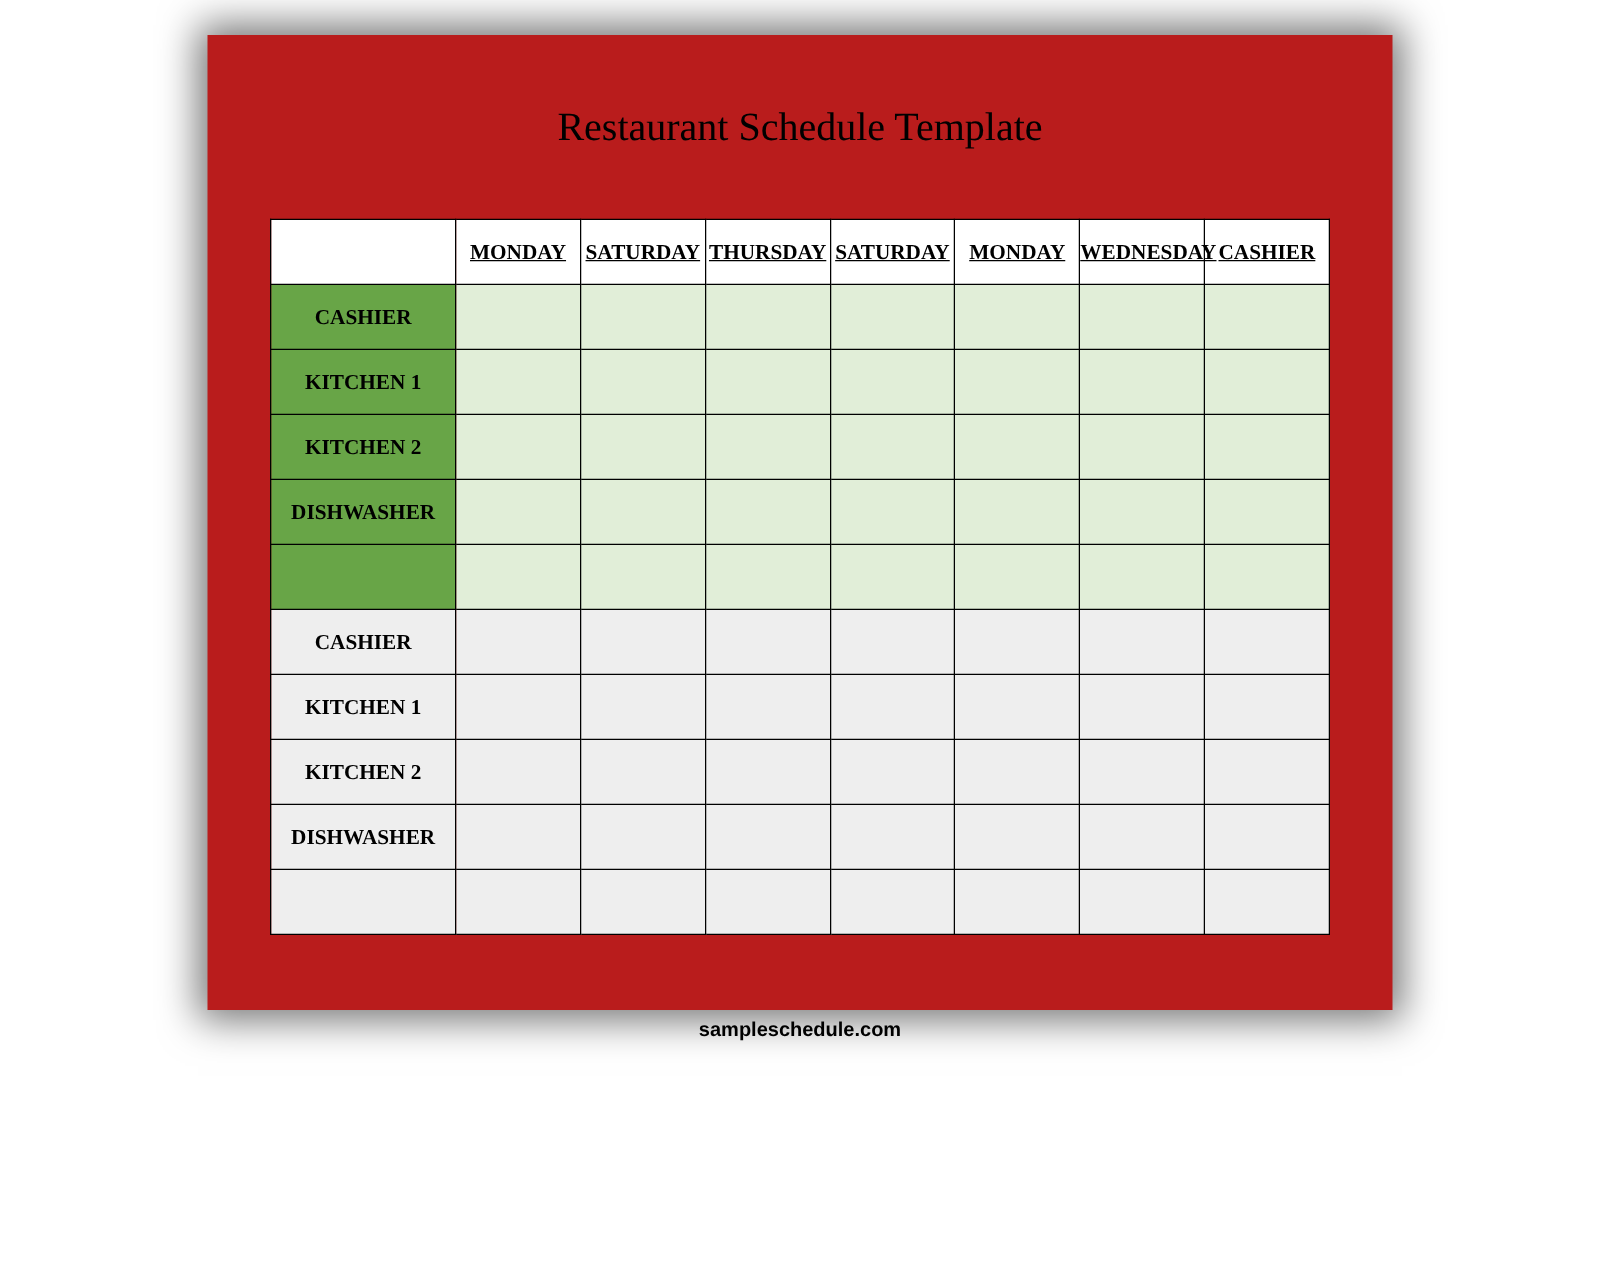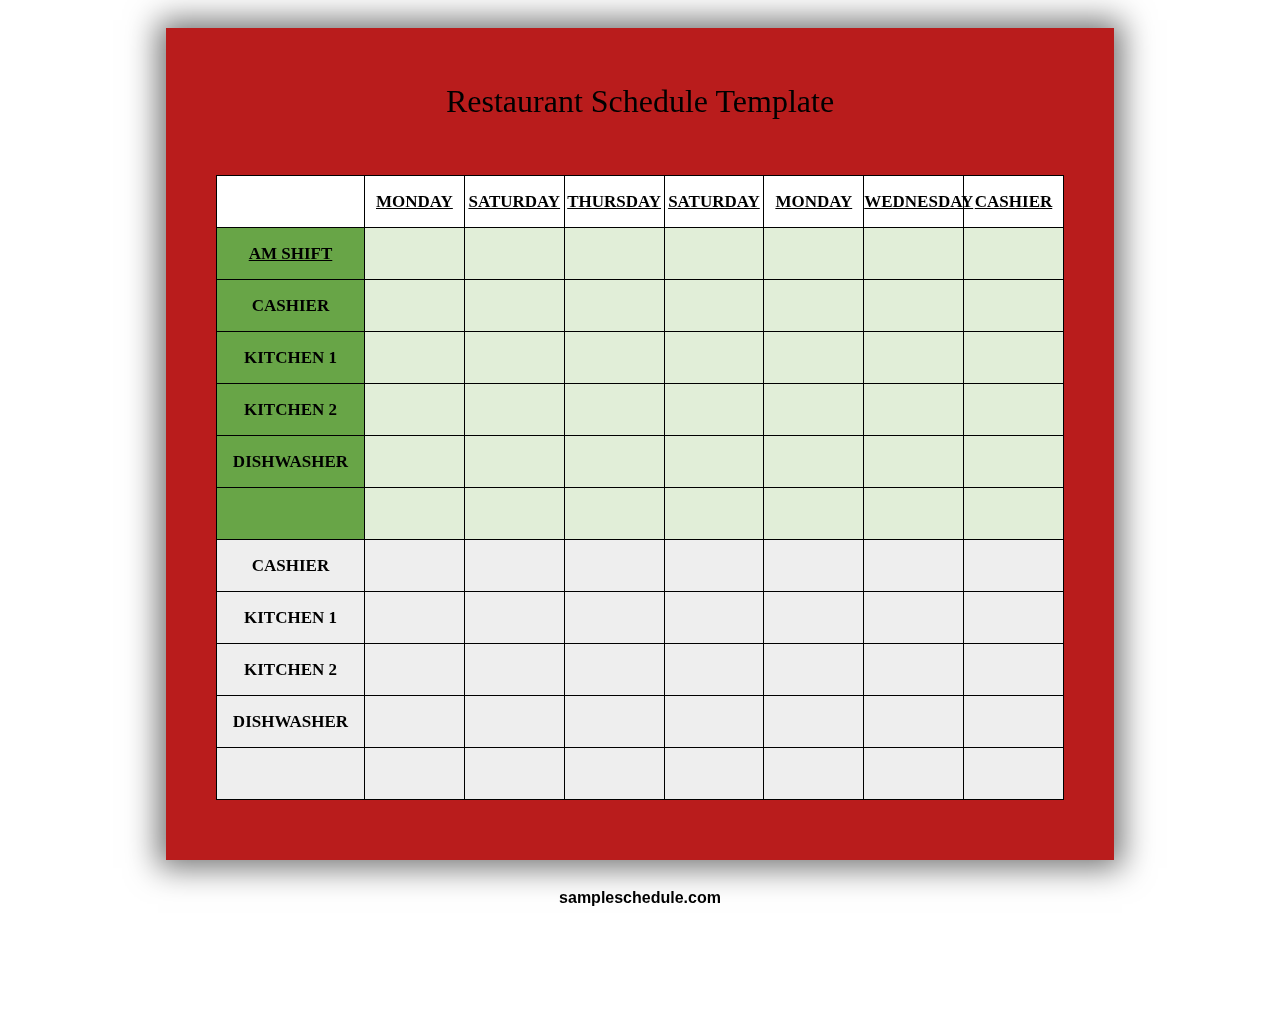--- a/index.html
+++ b/index.html
@@ -66,21 +66,21 @@
     .row-pm .data-cell {
       background: #eeeeee;
     }
     .shift-header .role-cell {
       text-decoration: underline;
     }
     .row-pm.shift-header .role-cell {
       text-decoration: underline;
     }
     .footer {
-      margin-top: 29px;
+      margin-top: 8px;
       font-size: 16px;
       font-weight: bold;
       color: #000000;
       text-align: center;
     }
   </style>
 </head>
 <body>
 
 <div class="page-wrap">
@@ -104,30 +104,20 @@
         <th>SATURDAY</th>
         <th>THURSDAY</th>
         <th>SATURDAY</th>
         <th>MONDAY</th>
         <th>WEDNESDAY</th>
         <th>CASHIER</th>
       </tr>
     </thead>
     <tbody>
 
-      <tr class="row-am shift-header">
-        <td class="role-cell">AM SHIFT</td>
-        <td class="data-cell"></td>
-        <td class="data-cell"></td>
-        <td class="data-cell"></td>
-        <td class="data-cell"></td>
-        <td class="data-cell"></td>
-        <td class="data-cell"></td>
-        <td class="data-cell"></td>
-      </tr>
       <tr class="row-am">
         <td class="role-cell">CASHIER</td>
         <td class="data-cell"></td>
         <td class="data-cell"></td>
         <td class="data-cell"></td>
         <td class="data-cell"></td>
         <td class="data-cell"></td>
         <td class="data-cell"></td>
         <td class="data-cell"></td>
       </tr>

